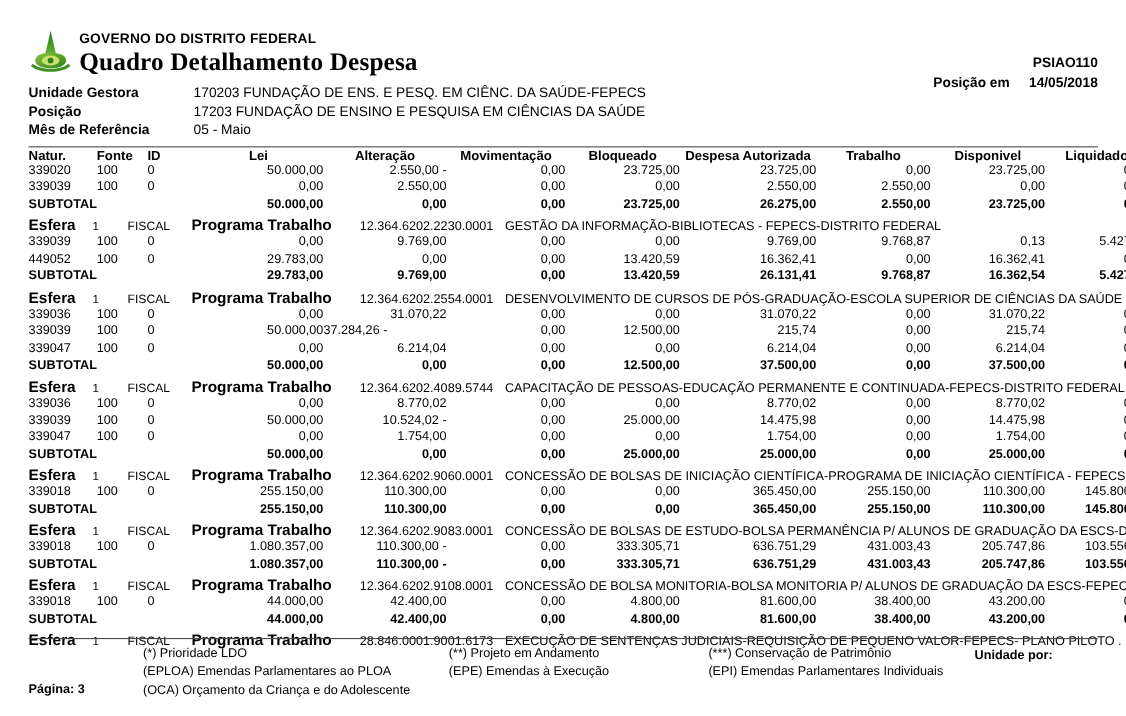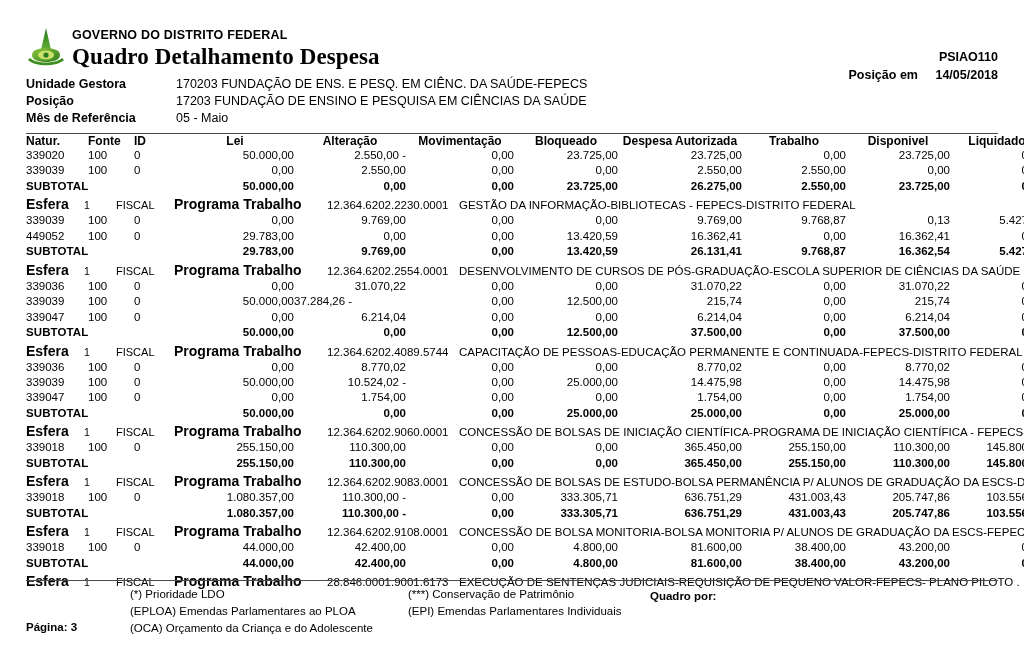--- a/index.html
+++ b/index.html
@@ -530,21 +530,25 @@
     <div class="foot-grid">
       <div class="fcol-page">
         <span>Página:</span>
         <span>3</span>
       </div>
       <div class="fcol a">
         <div>(*)  Prioridade LDO</div>
         <div>(EPLOA)  Emendas Parlamentares ao PLOA</div>
         <div>(OCA)  Orçamento da Criança e do Adolescente</div>
       </div>
+      <div class="fcol b">
+        <div>(**)  Projeto em Andamento</div>
+        <div>(EPE) Emendas à Execução</div>
+      </div>
       <div class="fcol c">
         <div>(***)  Conservação de Patrimônio</div>
         <div>(EPI) Emendas Parlamentares Individuais</div>
       </div>
-      <div class="fcol d">Quadro por:</div>
+      <div class="fcol d">Unidade por:</div>
     </div>
   </div>
 
 </div>
 
 </body></html>

